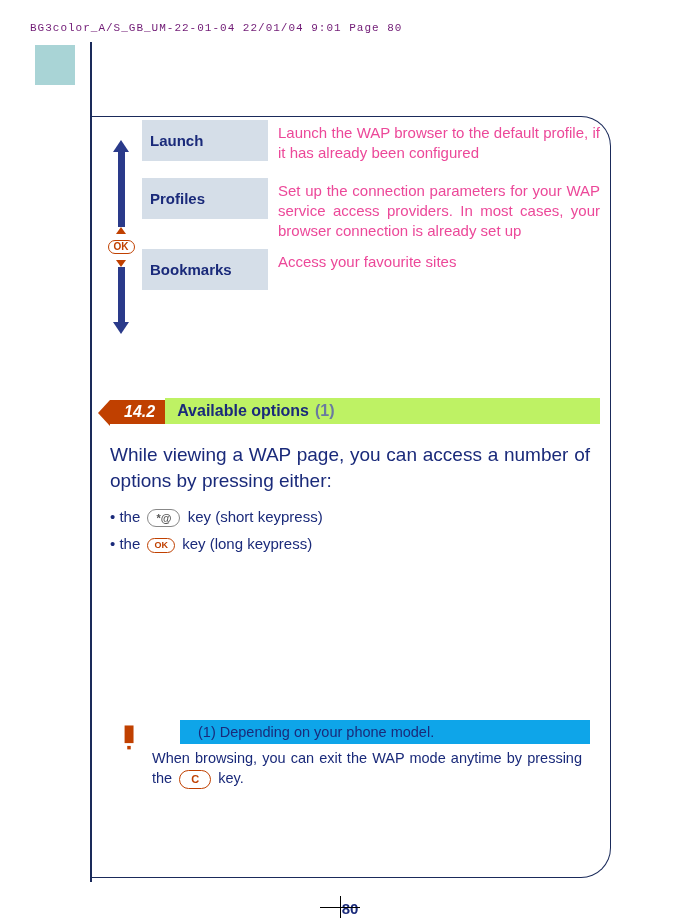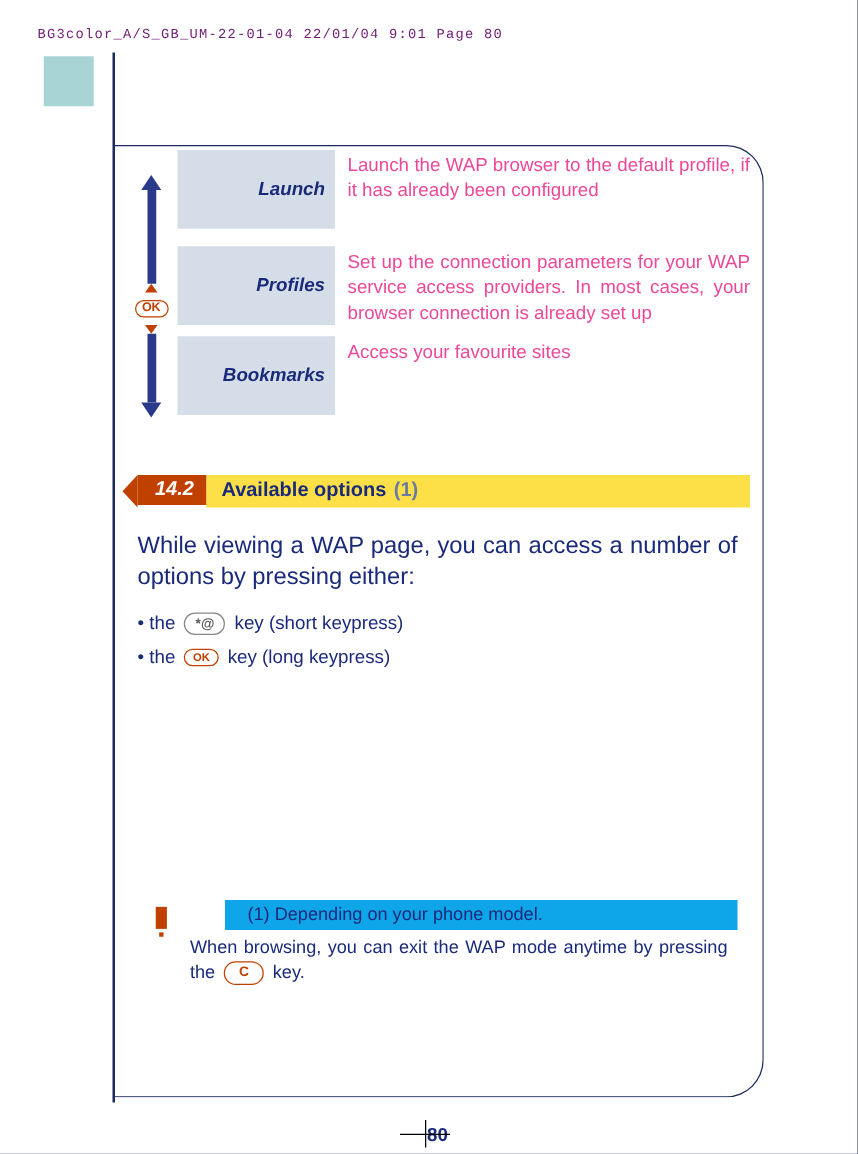--- a/index.html
+++ b/index.html
@@ -114,43 +114,42 @@
     display: flex;
     align-items: flex-start;
     margin-bottom: 8px;
   }
   .menu-label {
     width: 110px;
     background: #d5dee8;
     color: #1a2a7a;
     font-weight: bold;
     font-size: 15px;
-    padding: 23px 8px;
+    padding: 12px 8px;
     margin-right: 10px;
-    text-align: right;
+    text-align: left;
     flex-shrink: 0;
-    font-style: italic;
   }
   .menu-desc {
     font-size: 15px;
     color: #ec4899;
     line-height: 1.35;
     padding-top: 3px;
     text-align: justify;
   }
   .section-heading {
     display: flex;
     align-items: stretch;
     margin-top: 40px;
     margin-left: 10px;
   }
   .section-num-wrap {
     position: relative;
     display: flex;
-    align-items: flex-start;
+    align-items: flex-end;
   }
   .section-num {
     background: #c04000;
     color: #fff;
     font-weight: bold;
     font-style: italic;
     font-size: 16px;
     padding: 3px 10px 3px 14px;
     position: relative;
   }
@@ -159,27 +158,28 @@
     position: absolute;
     left: -12px;
     top: 0;
     width: 0; height: 0;
     border-top: 13px solid transparent;
     border-bottom: 13px solid transparent;
     border-right: 12px solid #c04000;
   }
   .section-title {
     flex: 1;
-    background: #fde047;
+    background: #bef264;
     color: #1a2a7a;
     font-weight: bold;
     font-size: 16px;
     padding: 4px 12px;
     display: flex;
     align-items: center;
+    margin-top: 24px;
   }
   .section-title .sub {
     color: #6a7aa0;
     margin-left: 6px;
     font-weight: bold;
   }
   .body-para {
     margin: 18px 10px 0 10px;
     font-size: 19px;
     line-height: 1.35;

